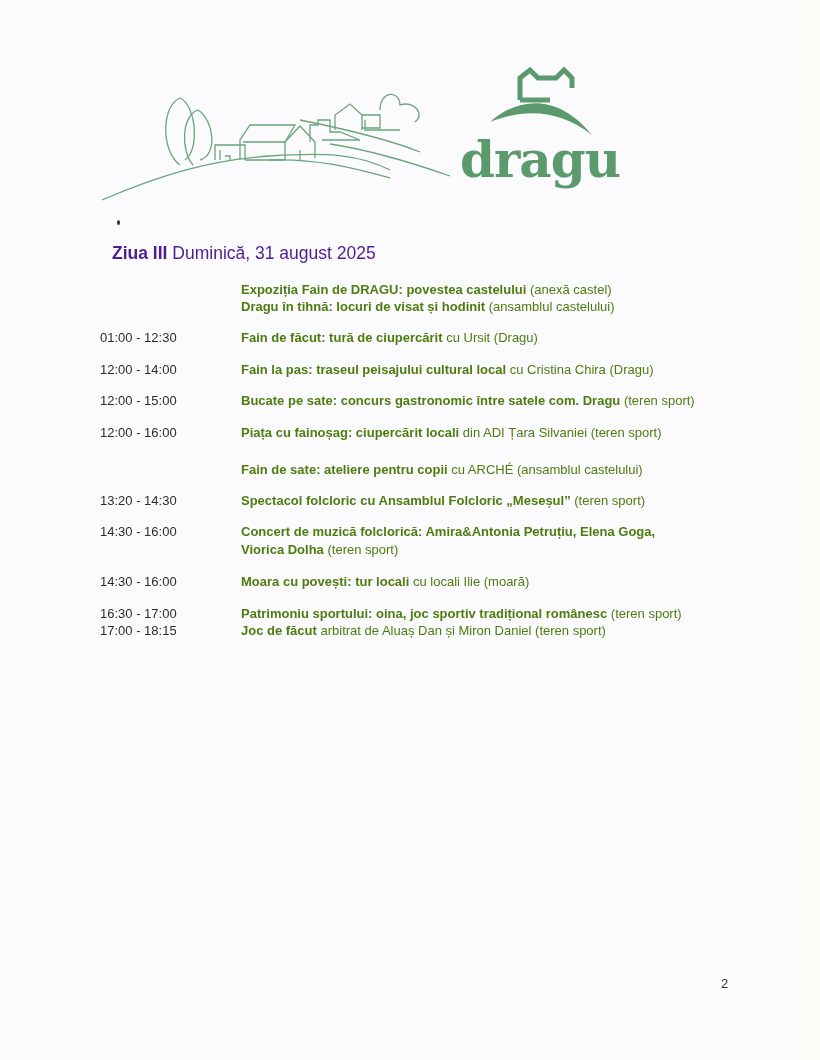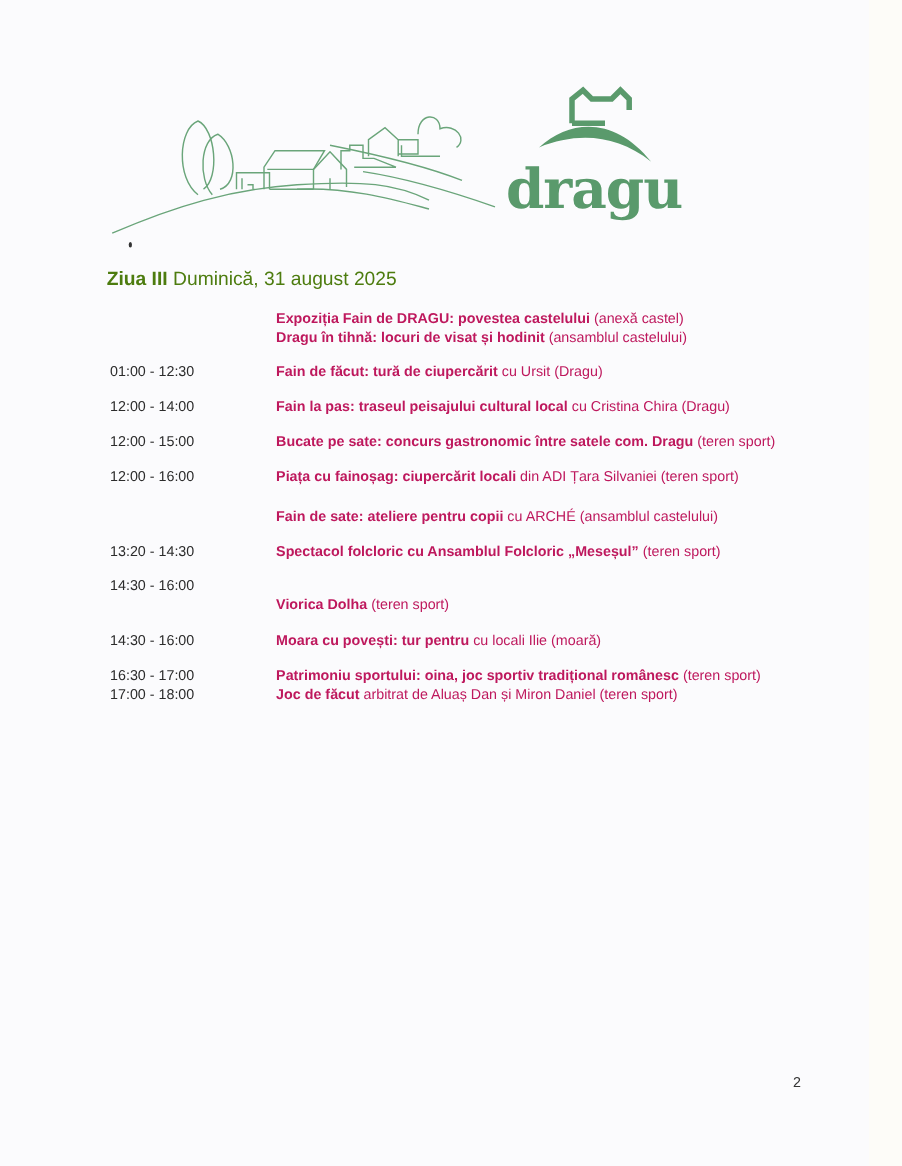--- a/index.html
+++ b/index.html
@@ -6,34 +6,34 @@
     body {
       width: 820px; height: 1060px; position: relative; overflow: hidden;
       background: #fbfbfd;
       font-family: "Liberation Sans", sans-serif;
       color: #1e1e1e;
     }
     .page-edge {
       position: absolute; top: 0; right: 0; width: 30px; height: 1060px;
       background: #fdfcf8;
     }
-    .logo { position: absolute; left: 100px; top: 72px; width: 540px; height: 170px; }
+    .logo { position: absolute; left: 100px; top: 60px; width: 540px; height: 170px; }
     .logo svg { width: 540px; height: 170px; display: block; }
     .logo-word {
       position: absolute; left: 360px; top: 70px;
       font-family: "DejaVu Serif", serif; font-weight: bold;
       font-size: 50px; color: #5a9a6c; letter-spacing: -1px;
     }
     .day-title {
-      position: absolute; left: 97px; top: 243px; font-size: 17.5px; color: #4d7c0f;
+      position: absolute; left: 112px; top: 243px; font-size: 17.5px; color: #4c1d95;
     }
     .day-title b { font-weight: bold; }
     .row { position: absolute; left: 0; width: 820px; font-size: 13px; line-height: 18px; }
     .time { position: absolute; left: 100px; color: #2c2c2c; }
-    .desc { position: absolute; left: 251px; width: 520px; color: #be185d; }
+    .desc { position: absolute; left: 241px; width: 520px; color: #4d7c0f; }
     .desc b { font-weight: bold; }
     .page-number { position: absolute; left: 721px; top: 976px; font-size: 13px; color: #333; }
     .speck { position: absolute; background: #333; border-radius: 50%; }
   </style>
 </head>
 <body>
 
 <div class="page-edge"></div>
 
 <div class="logo">
@@ -99,28 +99,28 @@
 <div class="row" style="top:461px;">
   <span class="time"></span>
   <span class="desc"><b>Fain de sate: ateliere pentru copii</b><span> cu ARCHÉ (ansamblul castelului)</span></span>
 </div>
 <div class="row" style="top:492px;">
   <span class="time">13:20 - 14:30</span>
   <span class="desc"><b>Spectacol folcloric cu Ansamblul Folcloric „Meseșul”</b><span> (teren sport)</span></span>
 </div>
 <div class="row" style="top:523px;">
   <span class="time">14:30 - 16:00</span>
-  <span class="desc"><br><b>Viorica Dolha</b><span> (teren sport)</span></span>
+  <span class="desc"><b>Concert de muzică folclorică: Amira&amp;Antonia Petruțiu, Elena Goga,</b><br><b>Viorica Dolha</b><span> (teren sport)</span></span>
 </div>
 <div class="row" style="top:573px;">
   <span class="time">14:30 - 16:00</span>
-  <span class="desc"><b>Moara cu povești: tur pentru</b><span> cu locali Ilie (moară)</span></span>
+  <span class="desc"><b>Moara cu povești: tur locali</b><span> cu locali Ilie (moară)</span></span>
 </div>
 <div class="row" style="top:605px;">
   <span class="time">16:30 - 17:00</span>
   <span class="desc" style="width:560px;"><b>Patrimoniu sportului: oina, joc sportiv tradițional românesc</b><span> (teren sport)</span></span>
 </div>
 <div class="row" style="top:622px;">
-  <span class="time">17:00 - 18:00</span>
+  <span class="time">17:00 - 18:15</span>
   <span class="desc"><b>Joc de făcut</b><span> arbitrat de Aluaș Dan și Miron Daniel (teren sport)</span></span>
 </div>
 
 <div class="page-number">2</div>
 
 </body></html>

